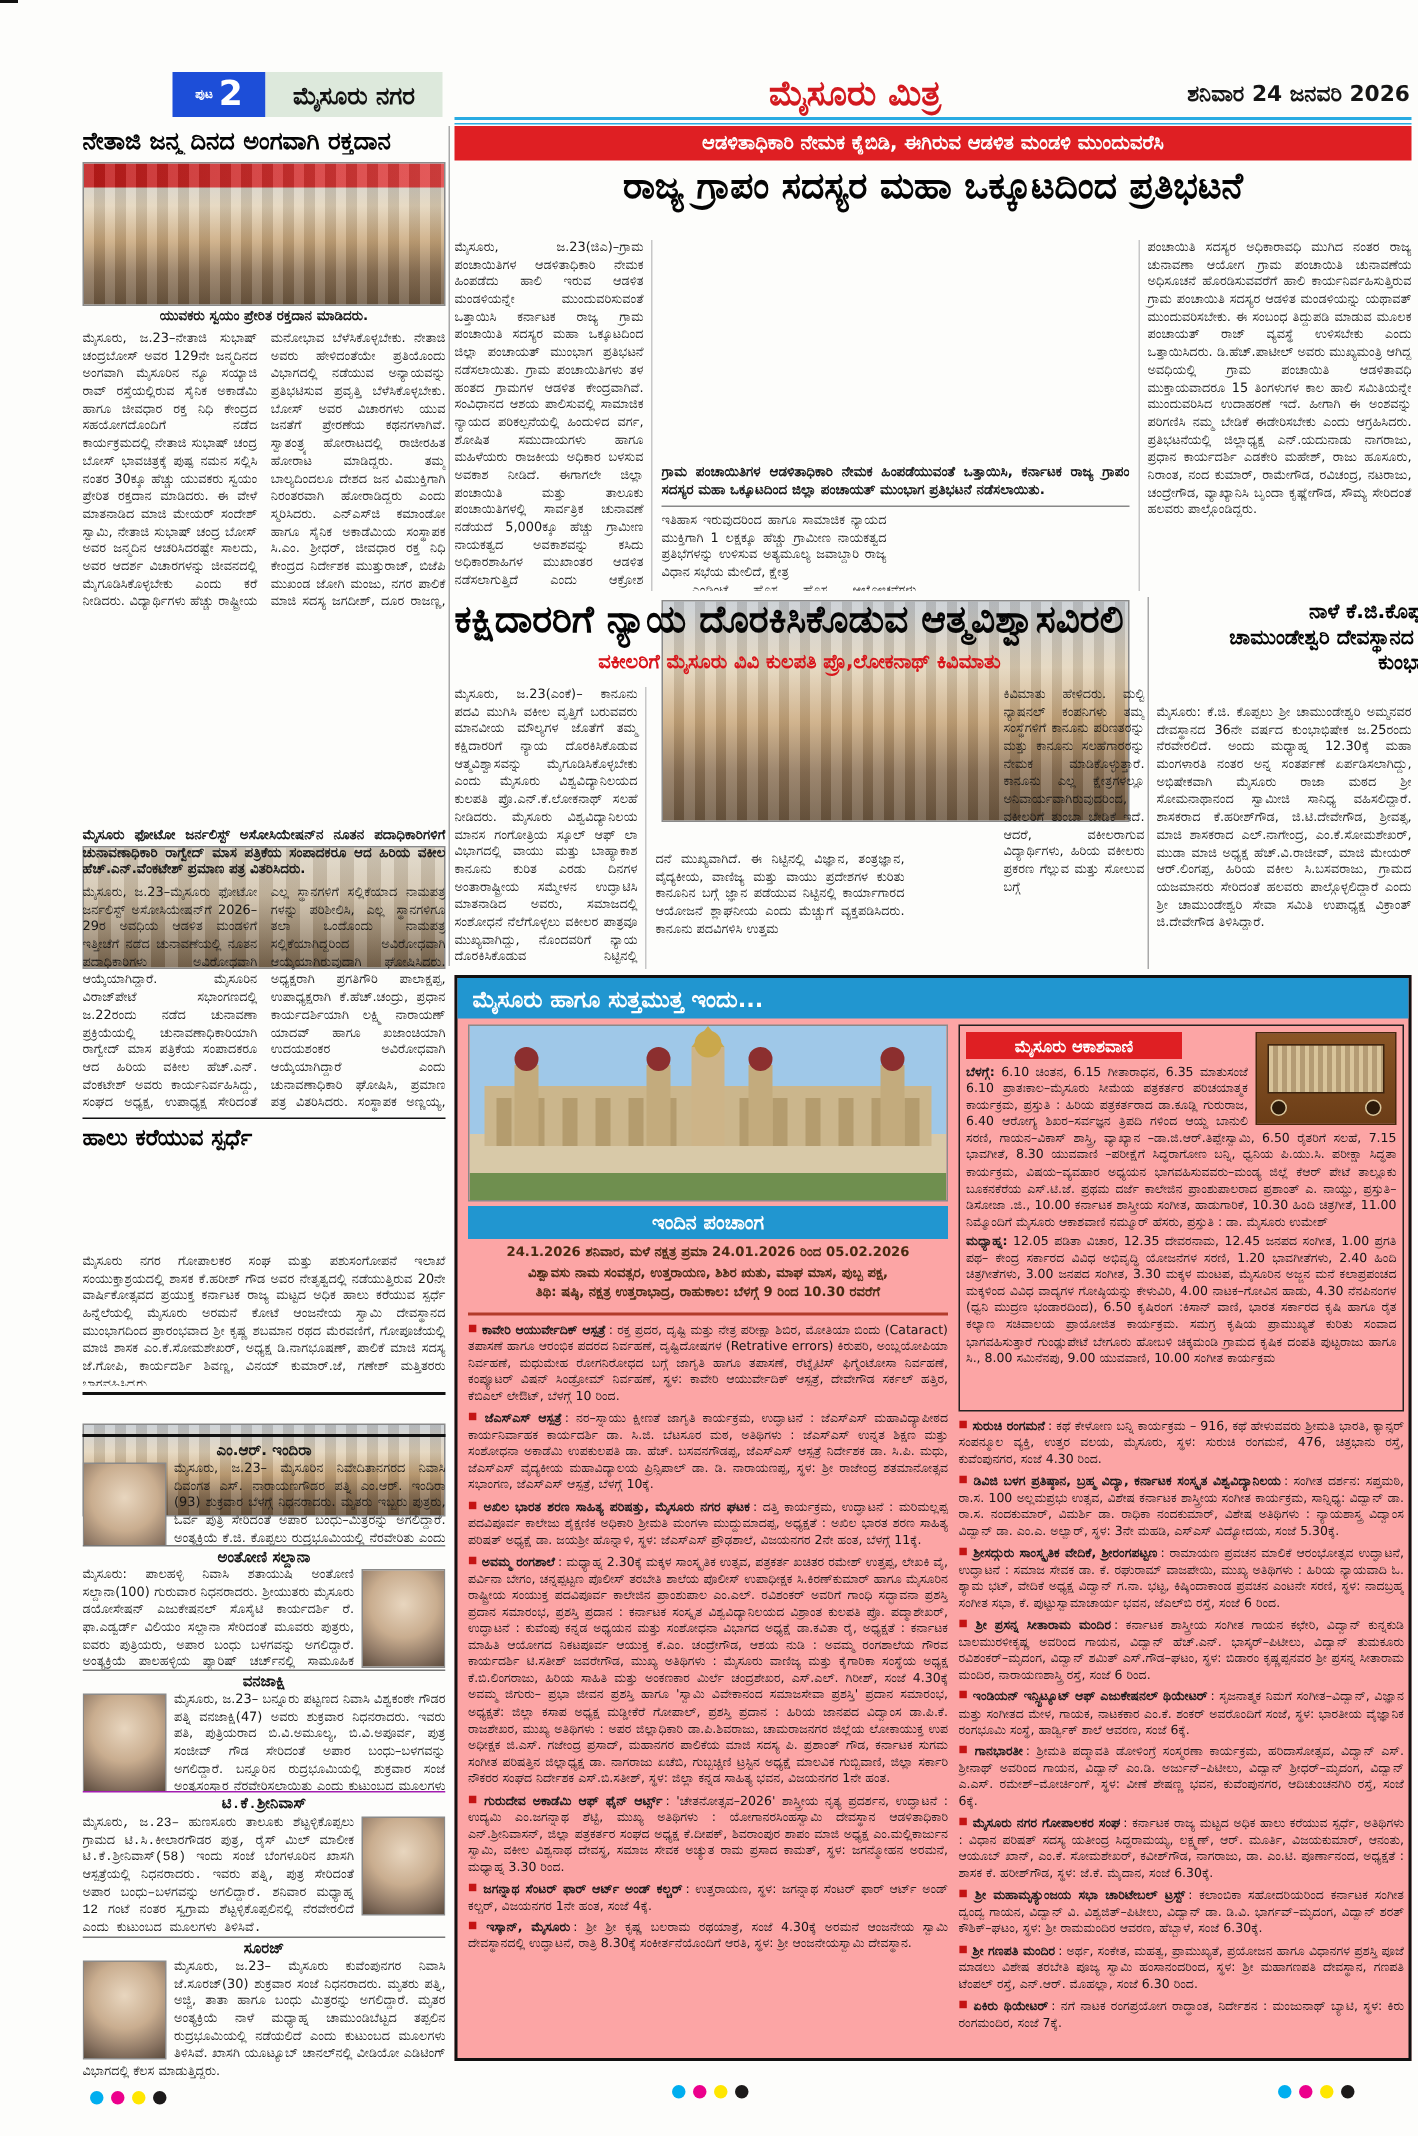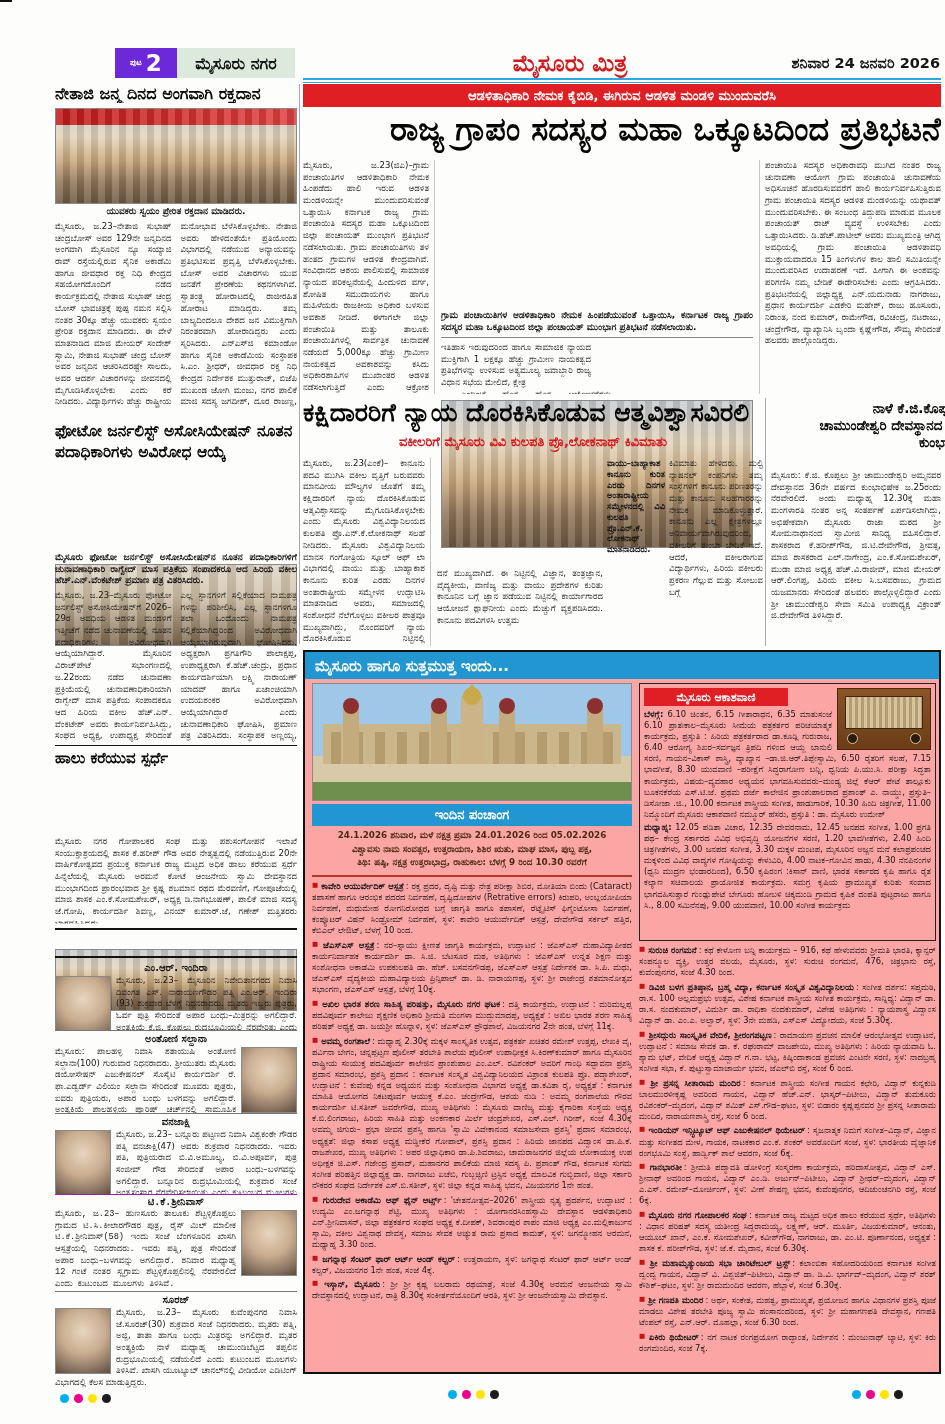--- a/index.html
+++ b/index.html
@@ -34,21 +34,21 @@
   .radio-grille{position:absolute;left:8%;top:12%;right:8%;height:52%;background:repeating-linear-gradient(90deg,#d8c49a 0 3px,#b49c74 3px 6px);border:1px solid #3d2510;}
   .radio-knob{position:absolute;bottom:8%;width:9px;height:9px;border-radius:50%;background:#2c1a0a;border:1px solid #d8c49a;}
 </style>
 </head>
 <body>
 
 <div class="abs" style="left:0;top:0;width:945px;height:1424px;">
 
   <div class="abs rule" style="left:0;top:714;width:12px;height:2px;"></div>
 
-  <div class="abs" style="left:115px;top:48px;width:62px;height:30px;background:#6d28d9;color:#fff;display:flex;align-items:center;justify-content:center;gap:4px;">
+  <div class="abs" style="left:115px;top:48px;width:62px;height:30px;background:#1d4ed8;color:#fff;display:flex;align-items:center;justify-content:center;gap:4px;">
     <span style="font-size:8px;font-weight:bold;">ಪುಟ</span>
     <span style="font-size:23px;font-weight:bold;line-height:1;">2</span>
   </div>
   <div class="abs" style="left:177px;top:48px;width:118px;height:30px;background:#dde9dc;display:flex;align-items:center;justify-content:center;">
     <span style="font-size:16px;font-weight:bold;color:#111;">ಮೈಸೂರು ನಗರ</span>
   </div>
   <div class="abs" style="left:430px;top:50px;width:280px;text-align:center;font-size:23px;font-weight:bold;color:#d21a1f;">ಮೈಸೂರು ಮಿತ್ರ</div>
   <div class="abs" style="left:740px;top:55px;width:200px;text-align:right;font-size:14.5px;font-weight:bold;">ಶನಿವಾರ 24 ಜನವರಿ 2026</div>
   <div class="abs" style="left:303px;top:78px;width:638px;height:5px;border-top:2px solid #29abe2;border-bottom:1px solid #29abe2;"></div>
 
@@ -57,21 +57,20 @@
   <div class="abs hl" style="left:55px;top:84px;width:242px;font-size:16px;white-space:nowrap;overflow:hidden;">ನೇತಾಜಿ ಜನ್ಮ ದಿನದ ಅಂಗವಾಗಿ ರಕ್ತದಾನ</div>
   <div class="abs ph ph-crowd" style="left:55px;top:108px;width:242px;height:96px;">
     <div class="banner-strip"></div>
   </div>
   <div class="abs cap" style="left:55px;top:206px;width:242px;height:13px;">ಯುವಕರು ಸ್ವಯಂ ಪ್ರೇರಿತ ರಕ್ತದಾನ ಮಾಡಿದರು.</div>
   <div class="abs j cols2" style="left:55px;top:221px;width:242px;height:198px;">
     <span>ಮೈಸೂರು, ಜ.23–ನೇತಾಜಿ ಸುಭಾಷ್ ಚಂದ್ರಬೋಸ್ ಅವರ 129ನೇ ಜನ್ಮದಿನದ ಅಂಗವಾಗಿ ಮೈಸೂರಿನ ನ್ಯೂ ಸಯ್ಯಾಜಿ ರಾವ್ ರಸ್ತೆಯಲ್ಲಿರುವ ಸೈನಿಕ ಅಕಾಡೆಮಿ ಹಾಗೂ ಜೀವಧಾರ ರಕ್ತ ನಿಧಿ ಕೇಂದ್ರದ ಸಹಯೋಗದೊಂದಿಗೆ ನಡೆದ ಕಾರ್ಯಕ್ರಮದಲ್ಲಿ ನೇತಾಜಿ ಸುಭಾಷ್ ಚಂದ್ರ ಬೋಸ್ ಭಾವಚಿತ್ರಕ್ಕೆ ಪುಷ್ಪ ನಮನ ಸಲ್ಲಿಸಿ ನಂತರ 30ಕ್ಕೂ ಹೆಚ್ಚು ಯುವಕರು ಸ್ವಯಂ ಪ್ರೇರಿತ ರಕ್ತದಾನ ಮಾಡಿದರು. ಈ ವೇಳೆ ಮಾತನಾಡಿದ ಮಾಜಿ ಮೇಯರ್ ಸಂದೇಶ್ ಸ್ವಾಮಿ, ನೇತಾಜಿ ಸುಭಾಷ್ ಚಂದ್ರ ಬೋಸ್ ಅವರ ಜನ್ಮದಿನ ಆಚರಿಸಿದರಷ್ಟೇ ಸಾಲದು, ಅವರ ಆದರ್ಶ ವಿಚಾರಗಳನ್ನು ಜೀವನದಲ್ಲಿ ಮೈಗೂಡಿಸಿಕೊಳ್ಳಬೇಕು ಎಂದು ಕರೆ ನೀಡಿದರು. ವಿದ್ಯಾರ್ಥಿಗಳು ಹೆಚ್ಚು ರಾಷ್ಟ್ರೀಯ ಮನೋಭಾವ ಬೆಳೆಸಿಕೊಳ್ಳಬೇಕು.</span>
     <span>ನೇತಾಜಿ ಅವರು ಹೇಳಿದಂತೆಯೇ ಪ್ರತಿಯೊಂದು ವಿಭಾಗದಲ್ಲಿ ನಡೆಯುವ ಅನ್ಯಾಯವನ್ನು ಪ್ರತಿಭಟಿಸುವ ಪ್ರವೃತ್ತಿ ಬೆಳೆಸಿಕೊಳ್ಳಬೇಕು. ಬೋಸ್ ಅವರ ವಿಚಾರಗಳು ಯುವ ಜನತೆಗೆ ಪ್ರೇರಣೆಯ ಕಥನಗಳಾಗಿವೆ. ಸ್ವಾತಂತ್ರ್ಯ ಹೋರಾಟದಲ್ಲಿ ರಾಜೀರಹಿತ ಹೋರಾಟ ಮಾಡಿದ್ದರು. ತಮ್ಮ ಬಾಲ್ಯದಿಂದಲೂ ದೇಶದ ಜನ ವಿಮುಕ್ತಿಗಾಗಿ ನಿರಂತರವಾಗಿ ಹೋರಾಡಿದ್ದರು ಎಂದು ಸ್ಮರಿಸಿದರು. ಎನ್‌ಎಸ್‌ಜಿ ಕಮಾಂಡೋ ಹಾಗೂ ಸೈನಿಕ ಅಕಾಡೆಮಿಯ ಸಂಸ್ಥಾಪಕ ಸಿ.ಎಂ. ಶ್ರೀಧರ್, ಜೀವಧಾರ ರಕ್ತ ನಿಧಿ ಕೇಂದ್ರದ ನಿರ್ದೇಶಕ ಮುತ್ತುರಾಜ್, ಬಿಜೆಪಿ ಮುಖಂಡ ಜೋಗಿ ಮಂಜು, ನಗರ ಪಾಲಿಕೆ ಮಾಜಿ ಸದಸ್ಯ ಜಗದೀಶ್, ದೂರ ರಾಜಣ್ಣ, ಸದಾಶಿವ, ಆನಂದ್, ಪ್ರಭು, ಮಮತಾ, ಶಿವು ಹಾಗೂ ಇನ್ನಿತರರು ಹಾಜರಿದ್ದರು.</span>
   </div>
 
-  <div class="abs hl" style="left:55px;top:421px;width:242px;height:44px;font-size:15.5px;line-height:1.35;overflow:hidden;">ಫೋಟೋ ಜರ್ನಲಿಸ್ಟ್ ಅಸೋಸಿಯೇಷನ್ ನೂತನ ಪದಾಧಿಕಾರಿಗಳು ಅವಿರೋಧ ಆಯ್ಕೆ</div>
   <div class="abs ph ph-indoor" style="left:55px;top:468px;width:242px;height:82px;"></div>
   <div class="abs cap" style="left:55px;top:552px;width:242px;height:36px;text-align:justify;">ಮೈಸೂರು ಫೋಟೋ ಜರ್ನಲಿಸ್ಟ್ ಅಸೋಸಿಯೇಷನ್‌ನ ನೂತನ ಪದಾಧಿಕಾರಿಗಳಿಗೆ ಚುನಾವಣಾಧಿಕಾರಿ ರಾಗ್ವೇದ್ ಮಾಸ ಪತ್ರಿಕೆಯ ಸಂಪಾದಕರೂ ಆದ ಹಿರಿಯ ವಕೀಲ ಹೆಚ್.ಎನ್.ವೆಂಕಟೇಶ್ ಪ್ರಮಾಣ ಪತ್ರ ವಿತರಿಸಿದರು.</div>
   <div class="abs j cols2" style="left:55px;top:590px;width:242px;height:152px;">
     <span>ಮೈಸೂರು, ಜ.23–ಮೈಸೂರು ಫೋಟೋ ಜರ್ನಲಿಸ್ಟ್ ಅಸೋಸಿಯೇಷನ್‌ಗೆ 2026–29ರ ಅವಧಿಯ ಆಡಳಿತ ಮಂಡಳಿಗೆ ಇತ್ತೀಚೆಗೆ ನಡೆದ ಚುನಾವಣೆಯಲ್ಲಿ ನೂತನ ಪದಾಧಿಕಾರಿಗಳು ಅವಿರೋಧವಾಗಿ ಆಯ್ಕೆಯಾಗಿದ್ದಾರೆ. ಮೈಸೂರಿನ ವಿರಾಜ್‌ಪೇಟೆ ಸಭಾಂಗಣದಲ್ಲಿ ಜ.22ರಂದು ನಡೆದ ಚುನಾವಣಾ ಪ್ರಕ್ರಿಯೆಯಲ್ಲಿ ಚುನಾವಣಾಧಿಕಾರಿಯಾಗಿ ರಾಗ್ವೇದ್ ಮಾಸ ಪತ್ರಿಕೆಯ ಸಂಪಾದಕರೂ ಆದ ಹಿರಿಯ ವಕೀಲ ಹೆಚ್.ಎನ್. ವೆಂಕಟೇಶ್ ಅವರು ಕಾರ್ಯನಿರ್ವಹಿಸಿದ್ದು, ಸಂಘದ ಅಧ್ಯಕ್ಷ, ಉಪಾಧ್ಯಕ್ಷ ಸೇರಿದಂತೆ ಎಲ್ಲ ಸ್ಥಾನಗಳಿಗೆ ಸಲ್ಲಿಕೆಯಾದ ನಾಮಪತ್ರ</span>
     <span>ಗಳನ್ನು ಪರಿಶೀಲಿಸಿ, ಎಲ್ಲ ಸ್ಥಾನಗಳಿಗೂ ತಲಾ ಒಂದೊಂದು ನಾಮಪತ್ರ ಸಲ್ಲಿಕೆಯಾಗಿದ್ದರಿಂದ ಅವಿರೋಧವಾಗಿ ಆಯ್ಕೆಯಾಗಿರುವುದಾಗಿ ಘೋಷಿಸಿದರು. ಅಧ್ಯಕ್ಷರಾಗಿ ಪ್ರಗತಿಗೌರಿ ಪಾಲಾಕ್ಷಪ್ಪ, ಉಪಾಧ್ಯಕ್ಷರಾಗಿ ಕೆ.ಹೆಚ್.ಚಂದ್ರು, ಪ್ರಧಾನ ಕಾರ್ಯದರ್ಶಿಯಾಗಿ ಲಕ್ಷ್ಮಿ ನಾರಾಯಣ್ ಯಾದವ್ ಹಾಗೂ ಖಜಾಂಚಿಯಾಗಿ ಉದಯಶಂಕರ ಅವಿರೋಧವಾಗಿ ಆಯ್ಕೆಯಾಗಿದ್ದಾರೆ ಎಂದು ಚುನಾವಣಾಧಿಕಾರಿ ಘೋಷಿಸಿ, ಪ್ರಮಾಣ ಪತ್ರ ವಿತರಿಸಿದರು. ಸಂಸ್ಥಾಪಕ ಅಣ್ಣಯ್ಯ, ಕುಮಾರ್, ಗಣಪತಿ ರವಿ, ಎಸ್.ಆರ್.ಮಧುಸೂದನ್, ನಾಗೇಶ್ ಪೂಜಾರಿ, ಎ.ನಂದನ್ ಮತ್ತಿತರರು ಇದ್ದರು.</span>
   </div>
 
   <div class="abs rule" style="left:55px;top:745px;width:242px;height:1px;"></div>
   <div class="abs hl" style="left:55px;top:749px;width:242px;font-size:15px;">ಹಾಲು ಕರೆಯುವ ಸ್ಪರ್ಧೆ</div>
   <div class="abs ph ph-crowd" style="left:55px;top:771px;width:242px;height:62px;"></div>
@@ -102,21 +101,21 @@
       <div class="j"><span class="ph ph-port obph"></span><span>ಮೈಸೂರು, ಜ.23– ಮೈಸೂರು ಕುವೆಂಪುನಗರ ನಿವಾಸಿ ಜೆ.ಸೂರಜ್(30) ಶುಕ್ರವಾರ ಸಂಜೆ ನಿಧನರಾದರು. ಮೃತರು ಪತ್ನಿ, ಅಜ್ಜಿ, ತಾತಾ ಹಾಗೂ ಬಂಧು ಮಿತ್ರರನ್ನು ಅಗಲಿದ್ದಾರೆ. ಮೃತರ ಅಂತ್ಯಕ್ರಿಯೆ ನಾಳೆ ಮಧ್ಯಾಹ್ನ ಚಾಮುಂಡಿಬೆಟ್ಟದ ತಪ್ಪಲಿನ ರುದ್ರಭೂಮಿಯಲ್ಲಿ ನಡೆಯಲಿದೆ ಎಂದು ಕುಟುಂಬದ ಮೂಲಗಳು ತಿಳಿಸಿವೆ. ಖಾಸಗಿ ಯೂಟ್ಯೂಬ್ ಚಾನಲ್‌ನಲ್ಲಿ ವೀಡಿಯೋ ಎಡಿಟಿಂಗ್ ವಿಭಾಗದಲ್ಲಿ ಕೆಲಸ ಮಾಡುತ್ತಿದ್ದರು.</span></div>
     </div>
   </div>
   <div class="abs" style="left:60px;top:1388px;">
     <span class="dot dc"></span><span class="dot dm"></span><span class="dot dy"></span><span class="dot dk"></span>
   </div>
 
   <div class="abs" style="left:303px;top:84px;width:638px;height:23px;background:#df1f23;display:flex;align-items:center;justify-content:center;">
     <span style="color:#fff;font-size:13px;font-weight:bold;white-space:nowrap;overflow:hidden;">ಆಡಳಿತಾಧಿಕಾರಿ ನೇಮಕ ಕೈಬಿಡಿ, ಈಗಿರುವ ಆಡಳಿತ ಮಂಡಳಿ ಮುಂದುವರೆಸಿ</span>
   </div>
-  <div class="abs hl" style="left:303px;top:110px;width:638px;height:46px;font-size:32px;text-align:right;white-space:nowrap;overflow:hidden;">ರಾಜ್ಯ ಗ್ರಾಪಂ ಸದಸ್ಯರ ಮಹಾ ಒಕ್ಕೂಟದಿಂದ ಪ್ರತಿಭಟನೆ</div>
+  <div class="abs hl" style="left:303px;top:110px;width:638px;height:46px;font-size:24px;text-align:center;white-space:nowrap;overflow:hidden;">ರಾಜ್ಯ ಗ್ರಾಪಂ ಸದಸ್ಯರ ಮಹಾ ಒಕ್ಕೂಟದಿಂದ ಪ್ರತಿಭಟನೆ</div>
 
   <div class="abs j" style="left:303px;top:160px;width:132px;height:234px;border-right:1px solid #c7c7c7;padding-right:5px;">ಮೈಸೂರು, ಜ.23(ಜಿಎ)–ಗ್ರಾಮ ಪಂಚಾಯಿತಿಗಳ ಆಡಳಿತಾಧಿಕಾರಿ ನೇಮಕ ಹಿಂಪಡೆದು ಹಾಲಿ ಇರುವ ಆಡಳಿತ ಮಂಡಳಿಯನ್ನೇ ಮುಂದುವರಿಸುವಂತೆ ಒತ್ತಾಯಿಸಿ ಕರ್ನಾಟಕ ರಾಜ್ಯ ಗ್ರಾಮ ಪಂಚಾಯಿತಿ ಸದಸ್ಯರ ಮಹಾ ಒಕ್ಕೂಟದಿಂದ ಜಿಲ್ಲಾ ಪಂಚಾಯತ್ ಮುಂಭಾಗ ಪ್ರತಿಭಟನೆ ನಡೆಸಲಾಯಿತು. ಗ್ರಾಮ ಪಂಚಾಯಿತಿಗಳು ತಳ ಹಂತದ ಗ್ರಾಮಗಳ ಆಡಳಿತ ಕೇಂದ್ರವಾಗಿವೆ. ಸಂವಿಧಾನದ ಆಶಯ ಪಾಲಿಸುವಲ್ಲಿ ಸಾಮಾಜಿಕ ನ್ಯಾಯದ ಪರಿಕಲ್ಪನೆಯಲ್ಲಿ ಹಿಂದುಳಿದ ವರ್ಗ, ಶೋಷಿತ ಸಮುದಾಯಗಳು ಹಾಗೂ ಮಹಿಳೆಯರು ರಾಜಕೀಯ ಅಧಿಕಾರ ಬಳಸುವ ಅವಕಾಶ ನೀಡಿದೆ. ಈಗಾಗಲೇ ಜಿಲ್ಲಾ ಪಂಚಾಯಿತಿ ಮತ್ತು ತಾಲೂಕು ಪಂಚಾಯಿತಿಗಳಲ್ಲಿ ಸಾರ್ವತ್ರಿಕ ಚುನಾವಣೆ ನಡೆಯದೆ 5,000ಕ್ಕೂ ಹೆಚ್ಚು ಗ್ರಾಮೀಣ ನಾಯಕತ್ವದ ಅವಕಾಶವನ್ನು ಕಸಿದು ಅಧಿಕಾರಶಾಹಿಗಳ ಮುಖಾಂತರ ಆಡಳಿತ ನಡೆಸಲಾಗುತ್ತಿದೆ ಎಂದು ಆಕ್ರೋಶ ವ್ಯಕ್ತಪಡಿಸಿದರು. ಕೋವಿಡ್ ಸಂದರ್ಭದಲ್ಲಿ ಗ್ರಾಮ ಪಂಚಾಯಿತಿ ಸದಸ್ಯರು ಎರಡು ವರ್ಷಗಳ ಕಾಲ ನಿರಂತರವಾಗಿ ಜೀವ ಭಯವಿದ್ದರೂ ಜನರ ಕಷ್ಟಗಳಿಗೆ ಸ್ಪಂದಿಸಿ</div>
   <div class="abs ph ph-crowd" style="left:441px;top:160px;width:312px;height:148px;"></div>
   <div class="abs cap" style="left:441px;top:310px;width:312px;height:28px;text-align:justify;border-bottom:1px solid #888;">ಗ್ರಾಮ ಪಂಚಾಯಿತಿಗಳ ಆಡಳಿತಾಧಿಕಾರಿ ನೇಮಕ ಹಿಂಪಡೆಯುವಂತೆ ಒತ್ತಾಯಿಸಿ, ಕರ್ನಾಟಕ ರಾಜ್ಯ ಗ್ರಾಪಂ ಸದಸ್ಯರ ಮಹಾ ಒಕ್ಕೂಟದಿಂದ ಜಿಲ್ಲಾ ಪಂಚಾಯತ್ ಮುಂಭಾಗ ಪ್ರತಿಭಟನೆ ನಡೆಸಲಾಯಿತು.</div>
   <div class="abs" style="left:441px;top:342px;width:312px;height:52px;overflow:hidden;">
     <div class="j" style="display:inline-block;width:150px;vertical-align:top;">ಇತಿಹಾಸ ಇರುವುದರಿಂದ ಹಾಗೂ ಸಾಮಾಜಿಕ ನ್ಯಾಯದ ಮುಕ್ತಿಗಾಗಿ 1 ಲಕ್ಷಕ್ಕೂ ಹೆಚ್ಚು ಗ್ರಾಮೀಣ ನಾಯಕತ್ವದ ಪ್ರತಿಭೆಗಳನ್ನು ಉಳಿಸುವ ಅತ್ಯಮೂಲ್ಯ ಜವಾಬ್ದಾರಿ ರಾಜ್ಯ ವಿಧಾನ ಸಭೆಯ ಮೇಲಿದೆ, ಕ್ಷೇತ್ರ</div>
     <div class="j" style="display:inline-block;width:150px;vertical-align:top;margin-left:20px;">ಎಂಡಿಂಟೆ ಹೊಸ ಹೊಸ ಆಲೋಚನೆಗಳು ಚುನಾವಣೆಯನ್ನು ಮುಂದಕ್ಕೆ ಹಾಕುವ ಅನಿವಾರ್ಯತೆಯನ್ನು ಸರ್ಕಾರದಲ್ಲಿ ತಂದೊಡ್ಡುವುದು ಹಾಗೂ ಅಧಿಕಾರಾವಧಿ ಮುಗಿದ ಪ್ರಸ್ತಾವ ಕೈ ಬಿಟ್ಟು, ಗ್ರಾಮ</div>
   </div>
   <div class="abs j" style="left:759px;top:160px;width:182px;height:234px;border-left:1px solid #c7c7c7;padding-left:5px;">ಪಂಚಾಯಿತಿ ಸದಸ್ಯರ ಅಧಿಕಾರಾವಧಿ ಮುಗಿದ ನಂತರ ರಾಜ್ಯ ಚುನಾವಣಾ ಆಯೋಗ ಗ್ರಾಮ ಪಂಚಾಯಿತಿ ಚುನಾವಣೆಯ ಅಧಿಸೂಚನೆ ಹೊರಡಿಸುವವರೆಗೆ ಹಾಲಿ ಕಾರ್ಯನಿರ್ವಹಿಸುತ್ತಿರುವ ಗ್ರಾಮ ಪಂಚಾಯಿತಿ ಸದಸ್ಯರ ಆಡಳಿತ ಮಂಡಳಿಯನ್ನು ಯಥಾವತ್ ಮುಂದುವರಿಸಬೇಕು. ಈ ಸಂಬಂಧ ತಿದ್ದುಪಡಿ ಮಾಡುವ ಮೂಲಕ ಪಂಚಾಯತ್ ರಾಜ್ ವ್ಯವಸ್ಥೆ ಉಳಿಸಬೇಕು ಎಂದು ಒತ್ತಾಯಿಸಿದರು. ಡಿ.ಹೆಚ್.ಪಾಟೀಲ್ ಅವರು ಮುಖ್ಯಮಂತ್ರಿ ಆಗಿದ್ದ ಅವಧಿಯಲ್ಲಿ ಗ್ರಾಮ ಪಂಚಾಯಿತಿ ಆಡಳಿತಾವಧಿ ಮುಕ್ತಾಯವಾದರೂ 15 ತಿಂಗಳುಗಳ ಕಾಲ ಹಾಲಿ ಸಮಿತಿಯನ್ನೇ ಮುಂದುವರಿಸಿದ ಉದಾಹರಣೆ ಇದೆ. ಹೀಗಾಗಿ ಈ ಅಂಶವನ್ನು ಪರಿಗಣಿಸಿ ನಮ್ಮ ಬೇಡಿಕೆ ಈಡೇರಿಸಬೇಕು ಎಂದು ಆಗ್ರಹಿಸಿದರು. ಪ್ರತಿಭಟನೆಯಲ್ಲಿ ಜಿಲ್ಲಾಧ್ಯಕ್ಷ ಎನ್.ಯದುನಾಡು ನಾಗರಾಜು, ಪ್ರಧಾನ ಕಾರ್ಯದರ್ಶಿ ಎಡಕೇರಿ ಮಹೇಶ್, ರಾಜು ಹೂಸೂರು, ನಿರಾಂತ, ನಂದ ಕುಮಾರ್, ರಾಮೇಗೌಡ, ರವಿಚಂದ್ರ, ನಟರಾಜು, ಚಂದ್ರೇಗೌಡ, ವ್ಯಾಖ್ಯಾನಿಸಿ ಬೃಂದಾ ಕೃಷ್ಣೇಗೌಡ, ಸೌಮ್ಯ ಸೇರಿದಂತೆ ಹಲವರು ಪಾಲ್ಗೊಂಡಿದ್ದರು.</div>
 
@@ -124,21 +123,20 @@
   <div class="abs" style="left:303px;top:434px;width:460px;height:20px;color:#d8151b;font-weight:bold;font-size:13px;text-align:center;overflow:hidden;">ವಕೀಲರಿಗೆ ಮೈಸೂರು ವಿವಿ ಕುಲಪತಿ ಪ್ರೊ,ಲೋಕನಾಥ್ ಕಿವಿಮಾತು</div>
   <div class="abs j" style="left:303px;top:458px;width:128px;height:188px;border-right:1px solid #c7c7c7;padding-right:5px;">ಮೈಸೂರು, ಜ.23(ಎಂಕೆ)– ಕಾನೂನು ಪದವಿ ಮುಗಿಸಿ ವಕೀಲ ವೃತ್ತಿಗೆ ಬರುವವರು ಮಾನವೀಯ ಮೌಲ್ಯಗಳ ಜೊತೆಗೆ ತಮ್ಮ ಕಕ್ಷಿದಾರರಿಗೆ ನ್ಯಾಯ ದೊರಕಿಸಿಕೊಡುವ ಆತ್ಮವಿಶ್ವಾಸವನ್ನು ಮೈಗೂಡಿಸಿಕೊಳ್ಳಬೇಕು ಎಂದು ಮೈಸೂರು ವಿಶ್ವವಿದ್ಯಾನಿಲಯದ ಕುಲಪತಿ ಪ್ರೊ.ಎನ್.ಕೆ.ಲೋಕನಾಥ್ ಸಲಹೆ ನೀಡಿದರು. ಮೈಸೂರು ವಿಶ್ವವಿದ್ಯಾನಿಲಯ ಮಾನಸ ಗಂಗೋತ್ರಿಯ ಸ್ಕೂಲ್ ಆಫ್ ಲಾ ವಿಭಾಗದಲ್ಲಿ ವಾಯು ಮತ್ತು ಬಾಹ್ಯಾಕಾಶ ಕಾನೂನು ಕುರಿತ ಎರಡು ದಿನಗಳ ಅಂತಾರಾಷ್ಟ್ರೀಯ ಸಮ್ಮೇಳನ ಉದ್ಘಾಟಿಸಿ ಮಾತನಾಡಿದ ಅವರು, ಸಮಾಜದಲ್ಲಿ ಸಂಶೋಧನೆ ನೆಲೆಗೊಳ್ಳಲು ವಕೀಲರ ಪಾತ್ರವೂ ಮುಖ್ಯವಾಗಿದ್ದು, ನೊಂದವರಿಗೆ ನ್ಯಾಯ ದೊರಕಿಸಿಕೊಡುವ ನಿಟ್ಟಿನಲ್ಲಿ ಶ್ರಮಿಸಬೇಕೆಂದರು. ಪ್ರಸ್ತುತ ಕಾಲಘಟ್ಟದಲ್ಲಿ ಪದವಿ ಗಳಿಕೆಗಿಂತ ಕೌಶಲ್ಯಯುತ ಜ್ಞಾನದ ಸಂಪಾ</div>
   <div class="abs ph ph-conf" style="left:437px;top:458px;width:166px;height:106px;">
     <div class="conf-txt" style="top:26px;">Two-Day International Conference on</div>
     <div class="conf-txt" style="top:38px;">Air and Space Law</div>
     <div class="podium"></div>
     <div class="figure" style="left:22px;bottom:34px;"></div>
     <div class="figure" style="left:96px;bottom:6px;background:#2a2f3a;"></div>
     <div class="figure" style="left:130px;bottom:4px;background:#1d2129;"></div>
   </div>
-  <div class="abs cap" style="left:607px;top:458px;width:58px;height:186px;text-align:justify;font-size:8.3px;">ವಾಯು–ಬಾಹ್ಯಾಕಾಶ ಕಾನೂನು ಕುರಿತ ಎರಡು ದಿನಗಳ ಅಂತಾರಾಷ್ಟ್ರೀಯ ಸಮ್ಮೇಳನದಲ್ಲಿ ವಿವಿ ಕುಲಪತಿ ಪ್ರೊ.ಎನ್.ಕೆ. ಲೋಕನಾಥ್ ಮಾತನಾಡಿದರು.</div>
   <div class="abs j" style="left:669px;top:458px;width:94px;height:188px;">ಕಿವಿಮಾತು ಹೇಳಿದರು. ಮಲ್ಟಿ ನ್ಯಾಷನಲ್ ಕಂಪನಿಗಳು ತಮ್ಮ ಸಂಸ್ಥೆಗಳಿಗೆ ಕಾನೂನು ಪರಿಣತರನ್ನು ಮತ್ತು ಕಾನೂನು ಸಲಹೆಗಾರರನ್ನು ನೇಮಕ ಮಾಡಿಕೊಳ್ಳುತ್ತಾರೆ. ಕಾನೂನು ಎಲ್ಲ ಕ್ಷೇತ್ರಗಳಲ್ಲೂ ಅನಿವಾರ್ಯವಾಗಿರುವುದರಿಂದ, ವಕೀಲರಿಗೆ ತುಂಬಾ ಬೇಡಿಕೆ ಇದೆ. ಆದರೆ, ವಕೀಲರಾಗುವ ವಿದ್ಯಾರ್ಥಿಗಳು, ಹಿರಿಯ ವಕೀಲರು ಪ್ರಕರಣ ಗೆಲ್ಲುವ ಮತ್ತು ಸೋಲುವ ಬಗ್ಗೆ</div>
   <div class="abs" style="left:437px;top:568px;width:166px;height:78px;overflow:hidden;">
     <div class="j">ದನೆ ಮುಖ್ಯವಾಗಿದೆ. ಈ ನಿಟ್ಟಿನಲ್ಲಿ ವಿಜ್ಞಾನ, ತಂತ್ರಜ್ಞಾನ, ವೈದ್ಯಕೀಯ, ವಾಣಿಜ್ಯ ಮತ್ತು ವಾಯು ಪ್ರದೇಶಗಳ ಕುರಿತು ಕಾನೂನಿನ ಬಗ್ಗೆ ಜ್ಞಾನ ಪಡೆಯುವ ನಿಟ್ಟಿನಲ್ಲಿ ಕಾರ್ಯಾಗಾರದ ಆಯೋಜನೆ ಶ್ಲಾಘನೀಯ ಎಂದು ಮೆಚ್ಚುಗೆ ವ್ಯಕ್ತಪಡಿಸಿದರು. ಕಾನೂನು ಪದವಿಗಳಿಸಿ ಉತ್ತಮ</div>
   </div>
   <div class="abs j" style="left:437px;top:646px;width:0px;height:0px;overflow:hidden;">ವಕೀಲರಾದವರು ಮಾನವೀಯ ಮೌಲ್ಯಗಳನ್ನು ಬೆಳೆಸಬೇಕು. ಡಾ.ಬಿ.ಆರ್. ಅಂಬೇಡ್ಕರ್ ಅವರ ಆಶಯದಂತೆ ಸಂವಿಧಾನದ ಆಶಯಗಳ ಬೆಳಕಿನಡಿ ಬದುಕಲು ಕಲಿಯಬೇಕು. ಕೌಶಲ್ಯತೆ ಗಳಿಂದ ಜ್ಞಾನದ ಕಾರ್ಯಕ್ರಮವನ್ನು ಜಾಣ್ಮೆಯಿಂದ ಯಶಸ್ವಿಯಾಗಿ ಪೂರ್ಣಗೊಳಿಸುವ ಜಾಗೃತತೆ ಪಡೆದುಕೊಳ್ಳಬೇಕು ಎಂದು</div>
   <div class="abs j" style="left:607px;top:646px;width:0px;height:0px;overflow:hidden;">ಮತ್ತು ತಮ್ಮ ಕಕ್ಷಿದಾರರಿಗೆ ನ್ಯಾಯ ದೊರಕಿಸಿಕೊಡುವ ಆತ್ಮವಿಶ್ವಾಸವನ್ನು ಬೆಳೆಸಿಕೊಳ್ಳಬೇಕು. ಸಂಶೋಧನಾತ್ಮಕ ವಿಚಾರಗಳಿಗೆ, ಸಂಶೋಧಕರಿಗೆ ಹೆಚ್ಚಿನ ಆದ್ಯತೆ ನೀಡಿ ಎಂದು ತಿಳಿಸಿದರು. ಇಸ್ರೋ ಮಾಜಿ ವಿಜ್ಞಾನಿ ಡಾ.ಸುದರ್ಶನ ರಾಮರಾಜು, ಸ್ಕೂಲ್ ಆಫ್ ಲಾ ವಿಭಾಗದ ನಿರ್ದೇಶಕ ಡಾ.ಟಿ.ಆರ್. ಮಾರುತಿ ಮತ್ತಿತರರು ಉಪಸ್ಥಿತರಿದ್ದರು.</div>
 
   <div class="abs vr" style="left:765px;top:398px;height:248px;"></div>
   <div class="abs hl" style="left:771px;top:400px;width:170px;height:68px;font-size:13.5px;line-height:1.25;text-align:right;overflow:hidden;margin-left:37px;">ನಾಳೆ ಕೆ.ಜಿ.ಕೊಪ್ಪಲು ಶ್ರೀ ಚಾಮುಂಡೇಶ್ವರಿ ದೇವಸ್ಥಾನದ 36ನೇ ಕುಂಭಾಭಿಷೇಕ</div>
   <div class="abs j" style="left:771px;top:470px;width:170px;height:176px;">ಮೈಸೂರು: ಕೆ.ಜಿ. ಕೊಪ್ಪಲು ಶ್ರೀ ಚಾಮುಂಡೇಶ್ವರಿ ಅಮ್ಮನವರ ದೇವಸ್ಥಾನದ 36ನೇ ವರ್ಷದ ಕುಂಭಾಭಿಷೇಕ ಜ.25ರಂದು ನೆರವೇರಲಿದೆ. ಅಂದು ಮಧ್ಯಾಹ್ನ 12.30ಕ್ಕೆ ಮಹಾ ಮಂಗಳಾರತಿ ನಂತರ ಅನ್ನ ಸಂತರ್ಪಣೆ ಏರ್ಪಡಿಸಲಾಗಿದ್ದು, ಅಭಿಷೇಕವಾಗಿ ಮೈಸೂರು ರಾಜಾ ಮಠದ ಶ್ರೀ ಸೋಮನಾಥಾನಂದ ಸ್ವಾಮೀಜಿ ಸಾನಿಧ್ಯ ವಹಿಸಲಿದ್ದಾರೆ. ಶಾಸಕರಾದ ಕೆ.ಹರೀಶ್‌ಗೌಡ, ಜಿ.ಟಿ.ದೇವೇಗೌಡ, ಶ್ರೀವತ್ಸ, ಮಾಜಿ ಶಾಸಕರಾದ ಎಲ್.ನಾಗೇಂದ್ರ, ಎಂ.ಕೆ.ಸೋಮಶೇಖರ್, ಮುಡಾ ಮಾಜಿ ಅಧ್ಯಕ್ಷ ಹೆಚ್.ವಿ.ರಾಜೀವ್, ಮಾಜಿ ಮೇಯರ್ ಆರ್.ಲಿಂಗಪ್ಪ, ಹಿರಿಯ ವಕೀಲ ಸಿ.ಬಸವರಾಜು, ಗ್ರಾಮದ ಯಜಮಾನರು ಸೇರಿದಂತೆ ಹಲವರು ಪಾಲ್ಗೊಳ್ಳಲಿದ್ದಾರೆ ಎಂದು ಶ್ರೀ ಚಾಮುಂಡೇಶ್ವರಿ ಸೇವಾ ಸಮಿತಿ ಉಪಾಧ್ಯಕ್ಷ ವಿಕ್ರಾಂತ್ ಜಿ.ದೇವೇಗೌಡ ತಿಳಿಸಿದ್ದಾರೆ.</div>

